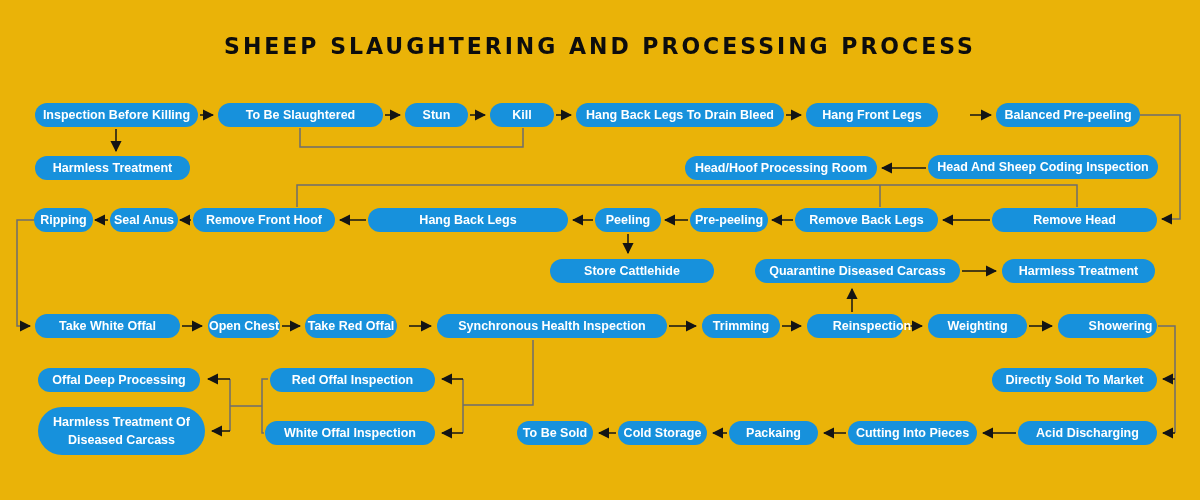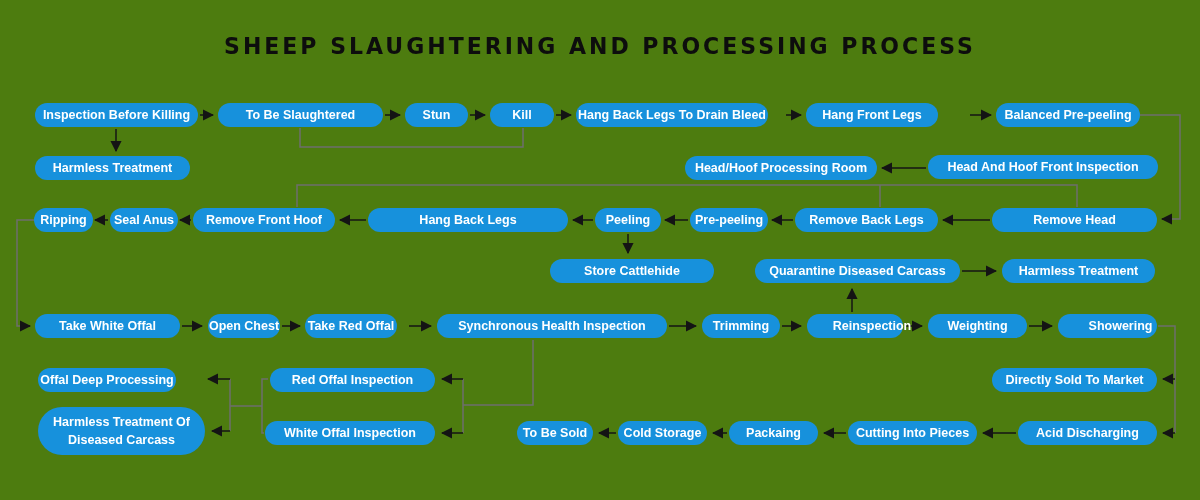--- a/index.html
+++ b/index.html
@@ -1,17 +1,17 @@
 <!DOCTYPE html>
 <html><head>
 <meta charset="utf-8">
 <style>
   html,body{margin:0;padding:0;background:#ffffff;}
   .canvas{
-    position:relative;width:1200px;height:500px;background:#4d7c0f;overflow:hidden;
+    position:relative;width:1200px;height:500px;background:#eab308;overflow:hidden;
     font-family:"Liberation Sans",sans-serif;
   }
   .title{
     position:absolute;left:0;top:34px;width:1200px;text-align:center;
     font-size:22px;font-weight:bold;letter-spacing:3px;color:#0d0d0d;
     text-transform:uppercase;
     font-family:"DejaVu Sans","Liberation Sans",sans-serif;
     transform:scaleY(1.05);
   }
   .node{
@@ -101,27 +101,27 @@
     <line class="arrow" x1="1016" y1="433" x2="983" y2="433" marker-end="url(#ah)"></line>
     <line class="arrow" x1="846" y1="433" x2="824" y2="433" marker-end="url(#ah)"></line>
     <line class="arrow" x1="727" y1="433" x2="713" y2="433" marker-end="url(#ah)"></line>
     <line class="arrow" x1="616" y1="433" x2="599" y2="433" marker-end="url(#ah)"></line>
   </svg>
 
   <div class="node" style="left:35px;top:103px;width:163px;">Inspection Before Killing</div>
   <div class="node" style="left:218px;top:103px;width:165px;">To Be Slaughtered</div>
   <div class="node" style="left:405px;top:103px;width:63px;">Stun</div>
   <div class="node" style="left:490px;top:103px;width:64px;">Kill</div>
-  <div class="node" style="left:576px;top:103px;width:192px;">Hang Back Legs To Drain Bleed</div>
+  <div class="node" style="left:576px;top:103px;width:208px;">Hang Back Legs To Drain Bleed</div>
   <div class="node" style="left:806px;top:103px;width:132px;">Hang Front Legs</div>
   <div class="node" style="left:996px;top:103px;width:144px;">Balanced Pre-peeling</div>
 
   <div class="node" style="left:35px;top:156px;width:155px;">Harmless Treatment</div>
   <div class="node" style="left:685px;top:156px;width:192px;">Head/Hoof Processing Room</div>
-  <div class="node" style="left:928px;top:155px;width:230px;">Head And Hoof Front Inspection</div>
+  <div class="node" style="left:928px;top:155px;width:230px;">Head And Sheep Coding Inspection</div>
 
   <div class="node" style="left:34px;top:208px;width:59px;">Ripping</div>
   <div class="node" style="left:110px;top:208px;width:68px;">Seal Anus</div>
   <div class="node" style="left:193px;top:208px;width:142px;">Remove Front Hoof</div>
   <div class="node" style="left:368px;top:208px;width:200px;">Hang Back Legs</div>
   <div class="node" style="left:595px;top:208px;width:66px;">Peeling</div>
   <div class="node" style="left:690px;top:208px;width:78px;">Pre-peeling</div>
   <div class="node" style="left:795px;top:208px;width:143px;text-align:center;">Remove Back Legs</div>
   <div class="node" style="left:992px;top:208px;width:165px;">Remove Head</div>
 
@@ -131,21 +131,21 @@
 
   <div class="node" style="left:35px;top:314px;width:145px;">Take White Offal</div>
   <div class="node" style="left:208px;top:314px;width:72px;">Open Chest</div>
   <div class="node" style="left:305px;top:314px;width:92px;">Take Red Offal</div>
   <div class="node" style="left:437px;top:314px;width:230px;">Synchronous Health Inspection</div>
   <div class="node" style="left:702px;top:314px;width:78px;">Trimming</div>
   <div class="node" style="left:807px;top:314px;width:96px;padding-left:40px;">Reinspection</div>
   <div class="node" style="left:928px;top:314px;width:99px;">Weighting</div>
   <div class="node" style="left:1058px;top:314px;width:99px;padding-left:32px;">Showering</div>
 
-  <div class="node" style="left:38px;top:368px;width:138px;">Offal Deep Processing</div>
+  <div class="node" style="left:38px;top:368px;width:162px;">Offal Deep Processing</div>
   <div class="node" style="left:270px;top:368px;width:165px;">Red Offal Inspection</div>
   <div class="node" style="left:992px;top:368px;width:165px;">Directly Sold To Market</div>
 
   <div class="node big" style="left:38px;top:407px;width:167px;">Harmless Treatment Of Diseased Carcass</div>
   <div class="node" style="left:265px;top:421px;width:170px;">White Offal Inspection</div>
   <div class="node" style="left:517px;top:421px;width:76px;">To Be Sold</div>
   <div class="node" style="left:618px;top:421px;width:89px;">Cold Storage</div>
   <div class="node" style="left:729px;top:421px;width:89px;">Packaing</div>
   <div class="node" style="left:848px;top:421px;width:129px;">Cutting Into Pieces</div>
   <div class="node" style="left:1018px;top:421px;width:139px;">Acid Discharging</div>

